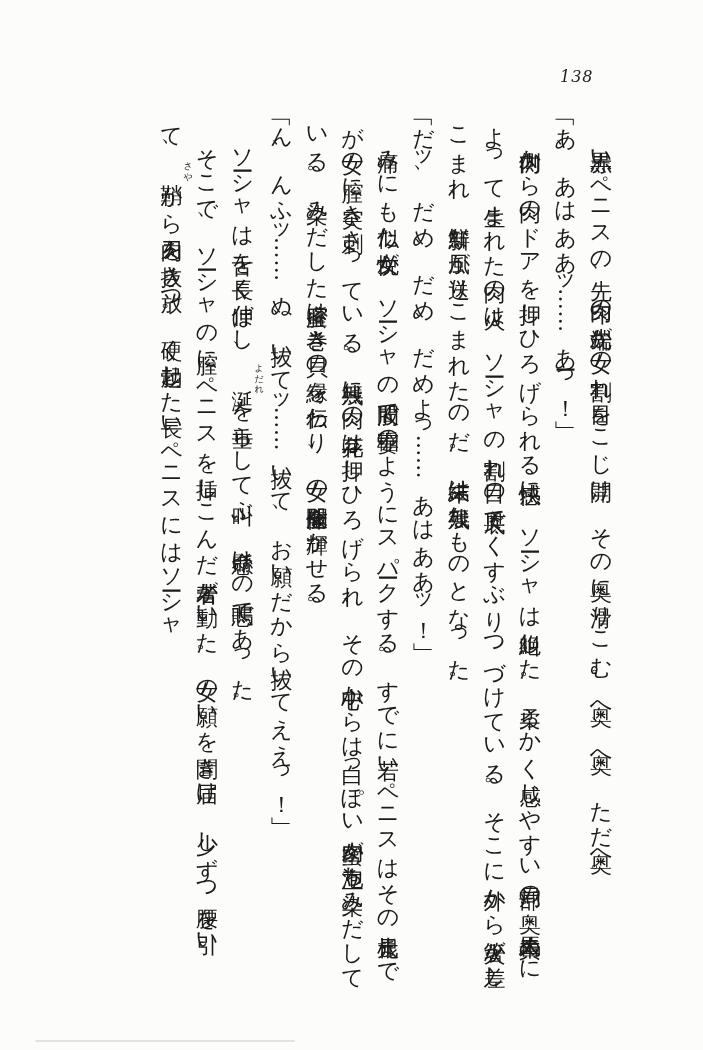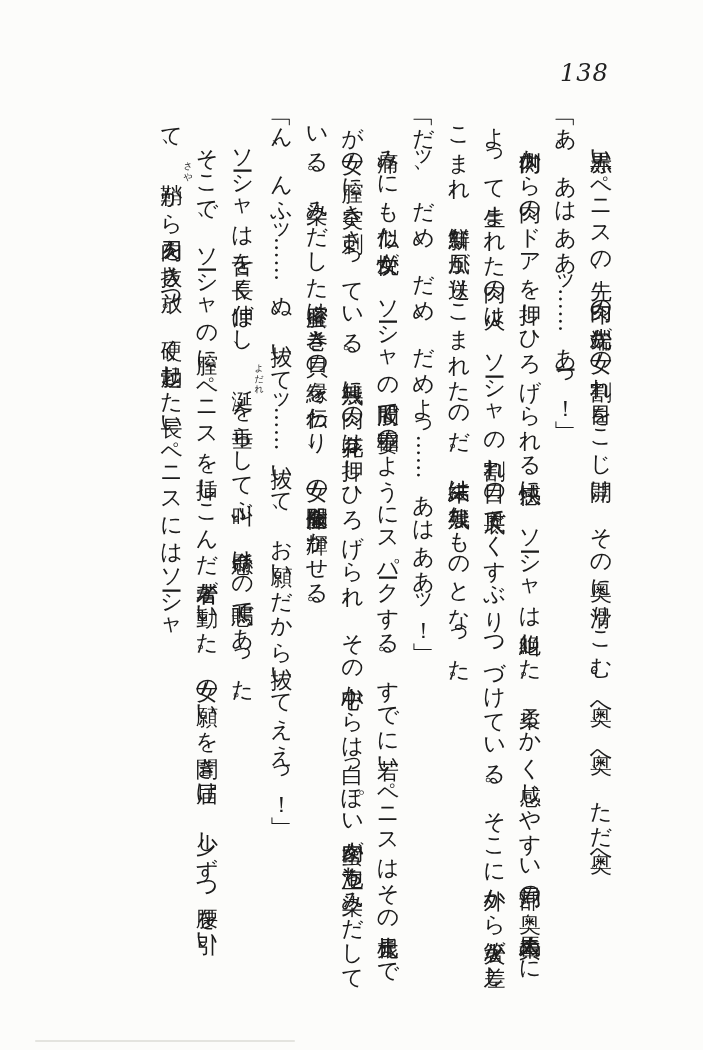--- a/index.html
+++ b/index.html
@@ -12,23 +12,23 @@
   .page {
     position: relative;
     width: 703px;
     height: 1050px;
     background: #fcfcfa;
     color: #1b1b1b;
     font-family: "DejaVu Serif", "Liberation Serif", serif;
   }
   .page-number {
     position: absolute;
-    top: 59px;
+    top: 67px;
     left: 560px;
-    font-size: 24px;
+    font-size: 16px;
     font-style: italic;
     letter-spacing: 1px;
     color: #222;
   }
   .text-block {
     position: absolute;
     top: 112px;
     right: 84px;
     height: 878px;
     writing-mode: vertical-rl;

